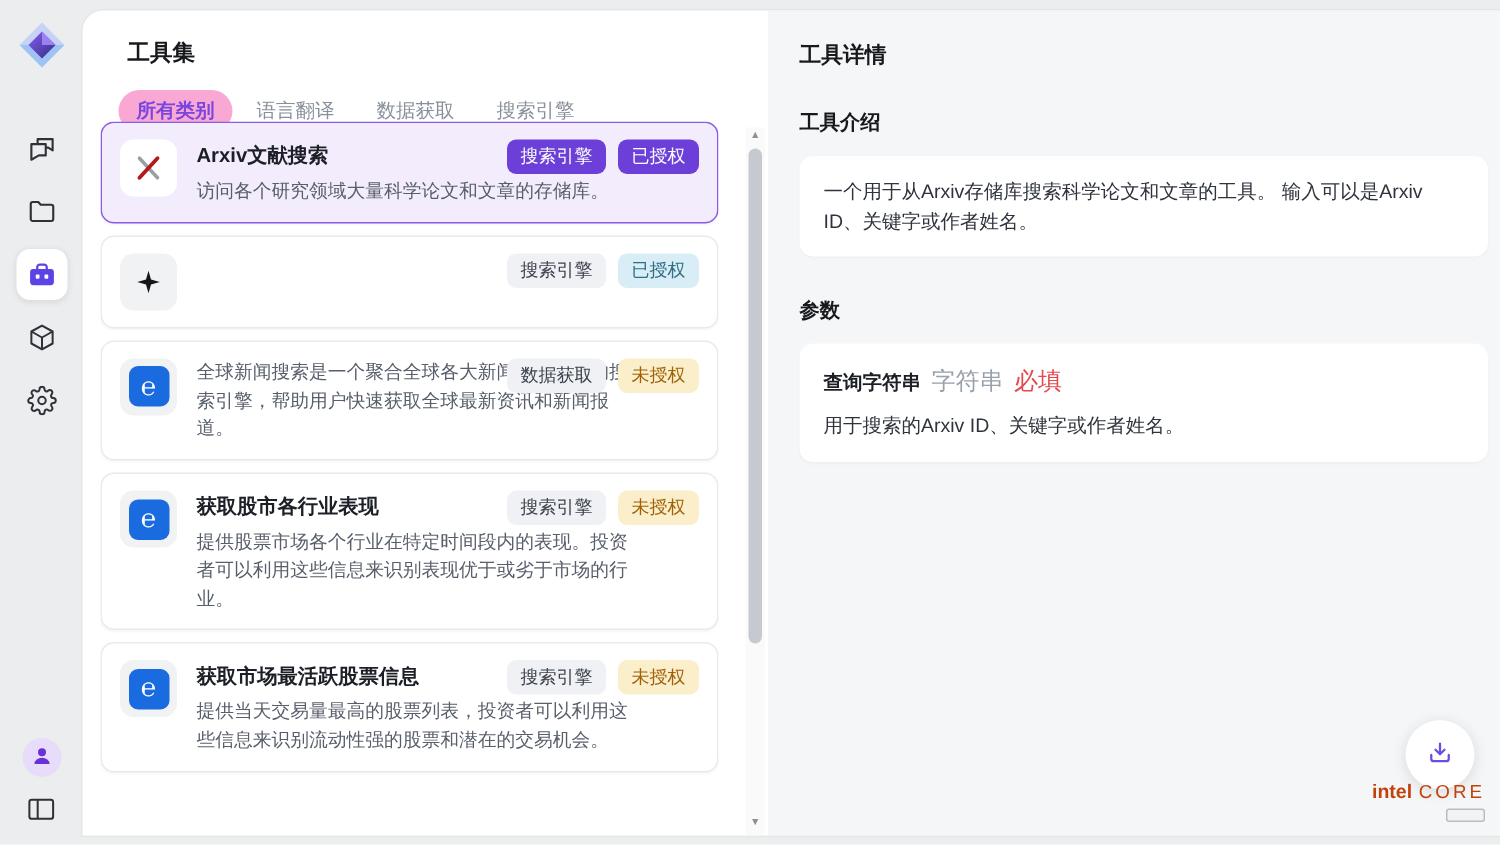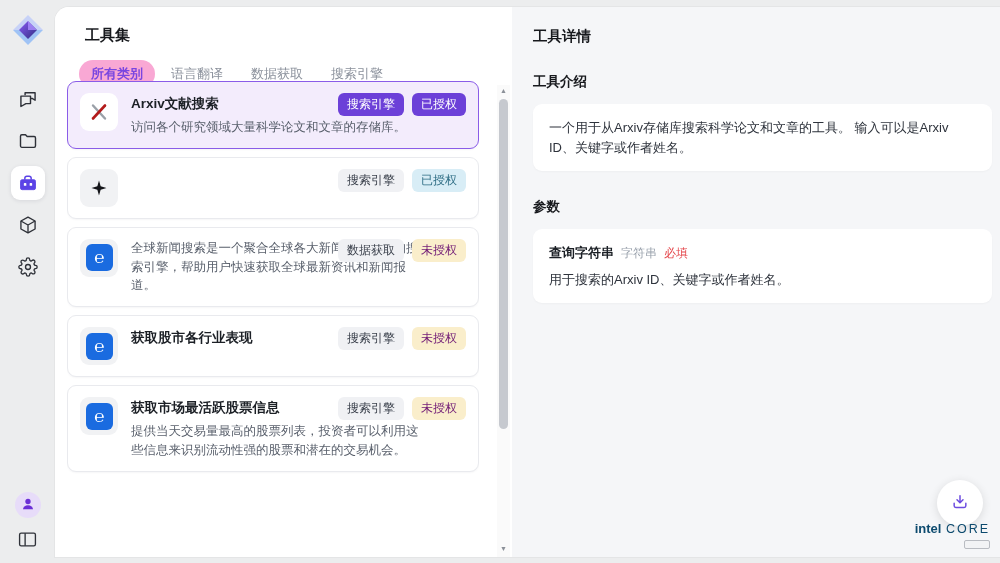--- a/index.html
+++ b/index.html
@@ -34,42 +34,42 @@
   .tile { width:38px; height:38px; border-radius:9px; background:#f1f2f4; flex:none; display:flex; align-items:center; justify-content:center; }
   .tile.white { background:#ffffff; }
   .juhe { width:27px; height:27px; border-radius:6px; background:#1a6be0; color:#fff; display:flex; align-items:center; justify-content:center; font-weight:bold; font-size:17px; font-family:"DejaVu Serif",serif; }
   .card h3 { font-size:13.5px; font-weight:bold; color:#1c2026; margin:2px 0 5px; }
   .card p { font-size:12.5px; color:#585f6b; line-height:1.5; max-width:292px; }
   .badges { position:absolute; top:11px; right:12px; display:flex; gap:8px; }
   .badge { font-size:12px; padding:3px 9px; border-radius:6px; line-height:1.4; white-space:nowrap; }
   .b-solid { background:#6c40d8; color:#ffffff; }
   .b-gray  { background:#f0f1f4; color:#3c424d; }
   .b-cyan  { background:#d8edf6; color:#2f6e85; }
-  .b-amber { background:#faeecb; color:#701a75; }
+  .b-amber { background:#faeecb; color:#a16207; }
 
   
   .vscroll { position:absolute; left:442px; top:78px; bottom:0; width:13px; background:#fafafa; }
   .sb-arrow { position:absolute; left:0; width:13px; height:12px; border:none; background:transparent; color:#8b9098; font-size:7px; line-height:12px; text-align:center; cursor:pointer; padding:0; }
   .sb-up { top:0; } .sb-down { bottom:2px; }
   .sb-thumb { position:absolute; left:2px; top:14px; width:9px; height:330px; border-radius:5px; background:#c6c9cf; cursor:grab; }
 
   
   .detail-pane { position:absolute; left:457px; right:0; top:0; bottom:0; background:#f5f6f8; padding:20px 8px 0 21px; }
   .detail-title { font-size:14.5px; font-weight:bold; color:#17191d; }
   .section-h { font-size:13.5px; font-weight:bold; color:#17191d; margin-top:27px; }
   .dcard { background:#fff; border-radius:9px; padding:14px 16px; margin-top:13px; font-size:13px; color:#2e333c; box-shadow:0 1px 2px rgba(20,20,40,.03); line-height:1.5; }
   .param-head { display:flex; align-items:baseline; gap:7px; }
   .param-name { font-weight:bold; font-size:13px; color:#1c2026; }
-  .param-type { font-size:12px; color:#98a0ab; }
-  .param-req { font-size:12px; color:#e5484d; }
+  .param-type { font-size:16px; color:#98a0ab; }
+  .param-req { font-size:16px; color:#e5484d; }
   .param-desc { margin-top:7px; color:#2e333c; }
 
   
   .fab { position:absolute; right:17px; bottom:37px; width:46px; height:46px; border-radius:50%; background:#fff; border:none; box-shadow:0 2px 10px rgba(0,0,0,.12); display:flex; align-items:center; justify-content:center; cursor:pointer; }
-  .intel { position:absolute; right:10px; bottom:11px; text-align:right; color:#0c4a6e; line-height:1; }
+  .intel { position:absolute; right:10px; bottom:11px; text-align:right; color:#c2410c; line-height:1; }
   .intel .i1 { font-weight:bold; font-size:13px; letter-spacing:0; }
   .intel .i2 { font-size:12.5px; letter-spacing:2px; font-weight:normal; }
   .intel-badge { display:inline-block; margin-top:2px; width:26px; height:9px; border:1px solid #b9bcc2; border-radius:2px; background:#f2f3f5; }
 </style>
 </head>
 <body>
 
 <div class="screen">
 
   <aside class="rail">
@@ -214,20 +214,21 @@
           </div>
         </article>
 
         <article class="card">
           <div class="card-main">
             <div class="tile">
                 <span class="juhe">℮</span>
               </div>
             <div>
               <h3>获取股市各行业表现</h3>
+              <p>提供股票市场各个行业在特定时间段内的表现。投资者可以利用这些信息来识别表现优于或劣于市场的行业。</p>
             </div>
           </div>
           <div class="badges">
             <span class="badge b-gray">搜索引擎</span>
             <span class="badge b-amber">未授权</span>
           </div>
         </article>
 
         <article class="card">
           <div class="card-main">

